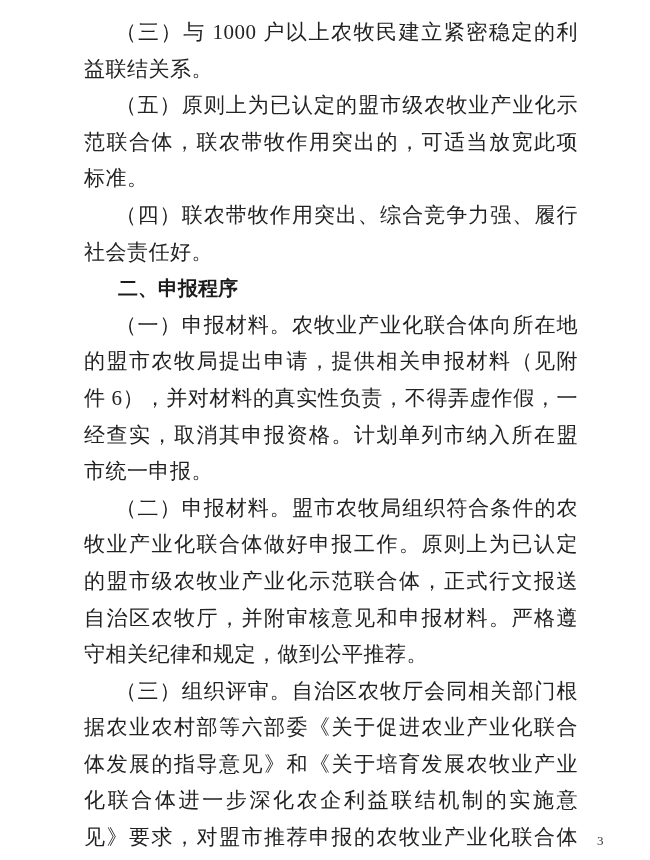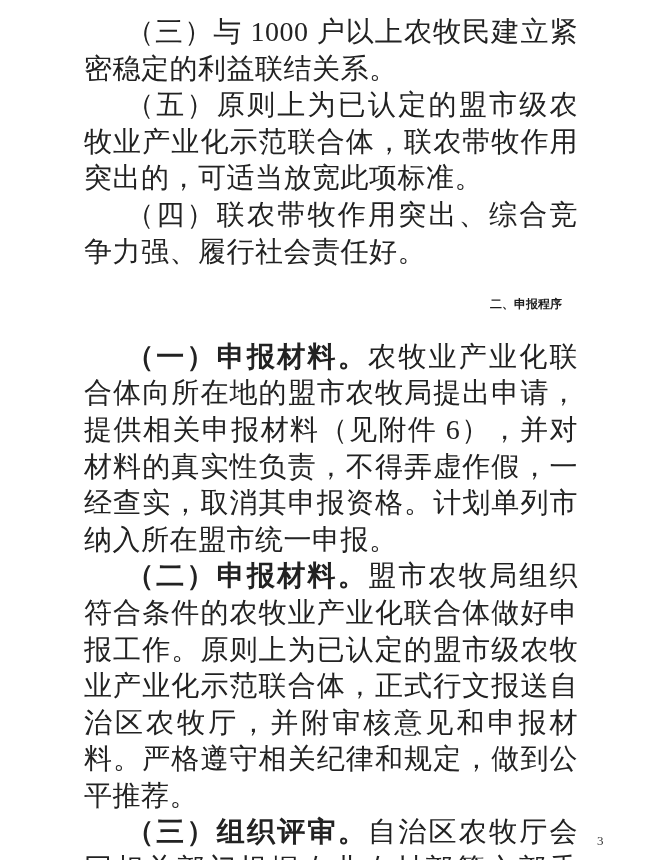--- a/index.html
+++ b/index.html
@@ -13,38 +13,37 @@
     color: #222222;
   }
   .doc-body {
     position: absolute;
     left: 84px;
     top: 14px;
     width: 494px;
   }
   .para {
     margin: 0;
-    font-size: 28px;
+    font-size: 21px;
     line-height: 36.6px;
     text-align: justify;
     text-indent: 1.5em;
     letter-spacing: 0.5px;
   }
   .para .lead {
-    font-weight: 700;
+    font-weight: 400;
   }
   .sec-heading {
-    margin: 16px;
-    font-size: 12px;
+    margin: 0;
+    font-size: 20px;
     line-height: 36.6px;
     font-weight: 700;
     text-indent: 1.7em;
     font-family: "Liberation Sans", "DejaVu Sans", sans-serif;
     color: #1c1c1c;
-    text-align: right;
   }
   .page-number {
     position: absolute;
     left: 597px;
     top: 833px;
     font-size: 13px;
     color: #333333;
     font-family: "Liberation Serif", "DejaVu Serif", serif;
   }
 </style>

